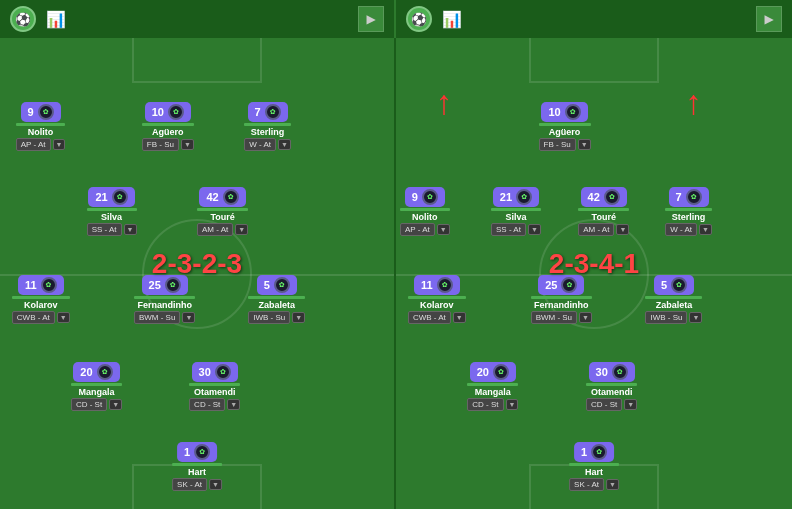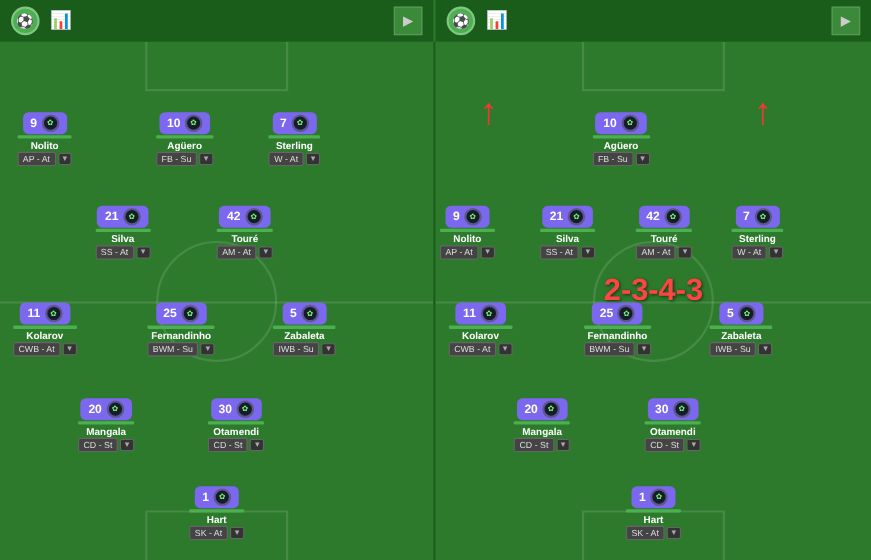--- a/index.html
+++ b/index.html
@@ -35,20 +35,21 @@
 
   <div style="display:flex;flex:1;">
 
     <div style="width:396px;height:471px;background:#2d7a2d;position:relative;border-right:2px solid #1a5c1a;overflow:hidden;">
 
       <div style="position:absolute;top:50%;left:50%;transform:translate(-50%,-50%);width:110px;height:110px;border-radius:50%;border:2px solid rgba(255,255,255,0.12);"></div>
       <div style="position:absolute;top:50%;left:0;right:0;height:2px;background:rgba(255,255,255,0.12);"></div>
       <div style="position:absolute;top:0;left:50%;transform:translateX(-50%);width:130px;height:45px;border:2px solid rgba(255,255,255,0.12);border-top:none;"></div>
       <div style="position:absolute;bottom:0;left:50%;transform:translateX(-50%);width:130px;height:45px;border:2px solid rgba(255,255,255,0.12);border-bottom:none;"></div>
 
+      <div style="position:absolute;top:50%;left:50%;transform:translate(-50%,-50%);font-size:28px;font-weight:bold;color:#ff4444;text-shadow:1px 1px 3px rgba(0,0,0,0.6);z-index:10;margin-top:-10px;">2-3-2-3</div>
 
       <div style="position:absolute;bottom:18px;left:50%;transform:translateX(-50%);display:flex;flex-direction:column;align-items:center;">
         <div style="background:#7b68ee;border-radius:5px;padding:2px 7px;display:flex;align-items:center;gap:4px;">
           <span style="color:white;font-size:11px;font-weight:bold;">1</span>
           <div style="width:16px;height:16px;border-radius:50%;background:#1a1a2e;border:2px solid #5a5a8a;display:flex;align-items:center;justify-content:center;font-size:7px;color:#6aff6a;">✿</div>
         </div>
         <div style="height:3px;width:100%;background:#4caf50;margin-top:1px;border-radius:1px;"></div>
         <span style="color:white;font-size:9px;font-weight:bold;margin-top:1px;">Hart</span>
         <div style="display:flex;align-items:center;gap:2px;margin-top:1px;">
           <span style="background:#444;color:#ddd;font-size:8px;padding:1px 4px;border-radius:2px;border:1px solid #666;">SK - At</span>
@@ -188,21 +189,21 @@
 
     </div>
 
     <div style="width:396px;height:471px;background:#2d7a2d;position:relative;overflow:hidden;">
 
       <div style="position:absolute;top:50%;left:50%;transform:translate(-50%,-50%);width:110px;height:110px;border-radius:50%;border:2px solid rgba(255,255,255,0.12);"></div>
       <div style="position:absolute;top:50%;left:0;right:0;height:2px;background:rgba(255,255,255,0.12);"></div>
       <div style="position:absolute;top:0;left:50%;transform:translateX(-50%);width:130px;height:45px;border:2px solid rgba(255,255,255,0.12);border-top:none;"></div>
       <div style="position:absolute;bottom:0;left:50%;transform:translateX(-50%);width:130px;height:45px;border:2px solid rgba(255,255,255,0.12);border-bottom:none;"></div>
 
-      <div style="position:absolute;top:50%;left:50%;transform:translate(-50%,-50%);font-size:28px;font-weight:bold;color:#ff4444;text-shadow:1px 1px 3px rgba(0,0,0,0.6);z-index:10;margin-top:-10px;">2-3-4-3</div>
+      <div style="position:absolute;top:50%;left:50%;transform:translate(-50%,-50%);font-size:28px;font-weight:bold;color:#ff4444;text-shadow:1px 1px 3px rgba(0,0,0,0.6);z-index:10;margin-top:-10px;">2-3-4-1</div>
 
       <div style="position:absolute;bottom:390px;left:10%;color:#ff3333;font-size:34px;line-height:1;z-index:20;">↑</div>
       <div style="position:absolute;bottom:390px;left:73%;color:#ff3333;font-size:34px;line-height:1;z-index:20;">↑</div>
 
       <div style="position:absolute;bottom:18px;left:50%;transform:translateX(-50%);display:flex;flex-direction:column;align-items:center;">
         <div style="background:#7b68ee;border-radius:5px;padding:2px 7px;display:flex;align-items:center;gap:4px;">
           <span style="color:white;font-size:11px;font-weight:bold;">1</span>
           <div style="width:16px;height:16px;border-radius:50%;background:#1a1a2e;border:2px solid #5a5a8a;display:flex;align-items:center;justify-content:center;font-size:7px;color:#6aff6a;">✿</div>
         </div>
         <div style="height:3px;width:100%;background:#4caf50;margin-top:1px;border-radius:1px;"></div>

